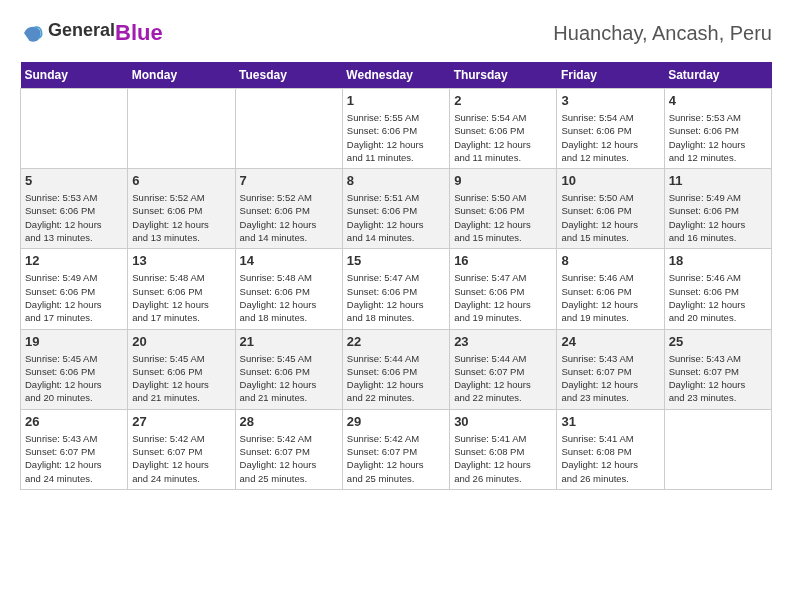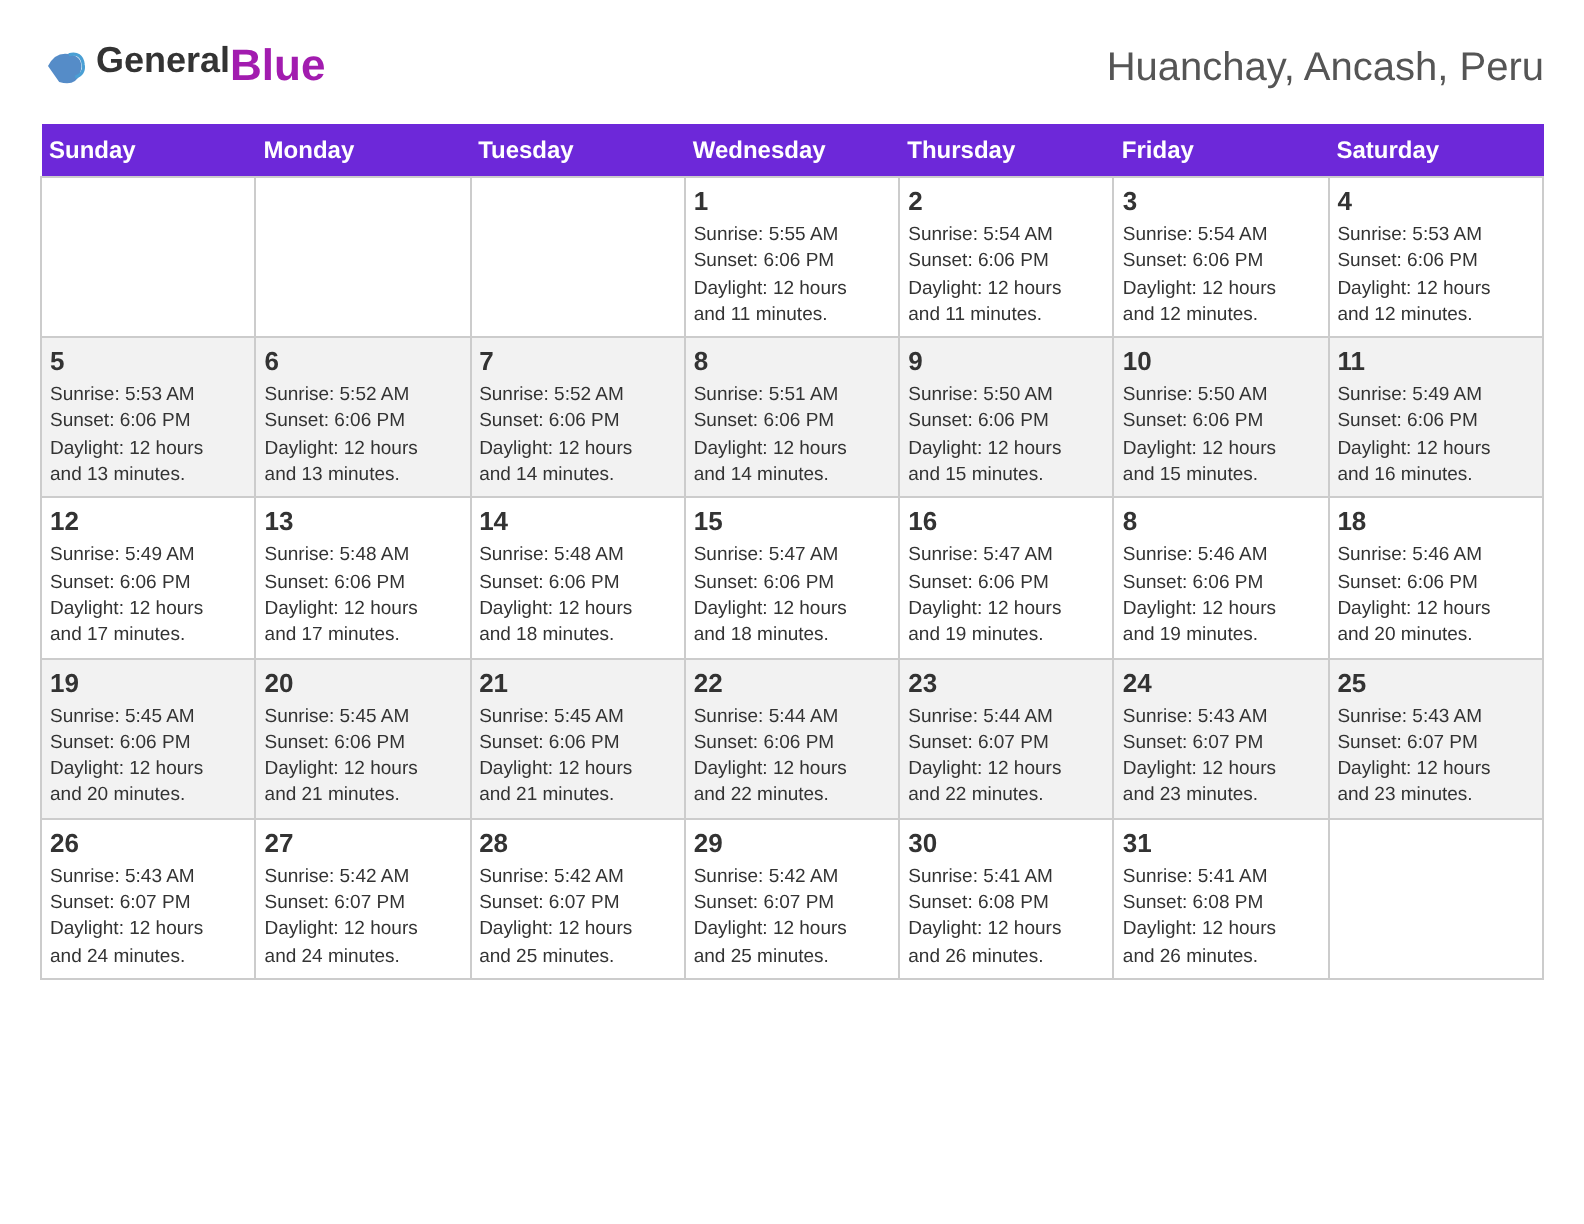--- a/index.html
+++ b/index.html
@@ -6,21 +6,21 @@
     body {
       font-family: Arial, sans-serif;
       background: #fff;
       width: 792px;
       min-height: 612px;
       padding: 20px;
     }
     .header {
       display: flex;
       justify-content: space-between;
-      align-items: flex-end;
+      align-items: center;
       margin-bottom: 16px;
     }
     .logo {
       display: flex;
       align-items: center;
       gap: 4px;
     }
     .logo-text-general {
       font-size: 18px;
       font-weight: bold;
@@ -81,21 +81,21 @@
     }
     .empty-cell {
       background: #f9f9f9;
     }
     tr:nth-child(even) td {
       background-color: #f2f2f2;
     }
     tr:nth-child(odd) td {
       background-color: #ffffff;
     }
-    thead tr th { background-color: #6d28d9; }
+    thead tr th { background-color: #4c1d95; }
   </style>
 </head>
 <body>
 
 <div class="header">
   <div class="logo">
     <svg class="logo-icon" viewBox="0 0 30 30" xmlns="http://www.w3.org/2000/svg">
       <path d="M5 15 Q10 5 20 8 Q28 10 25 20 Q22 28 12 25 Z" fill="#2a6fba" opacity="0.8"></path>
       <path d="M18 8 Q26 6 27 14 Q28 20 22 22" fill="none" stroke="#4a9fd4" stroke-width="2"></path>
     </svg>

